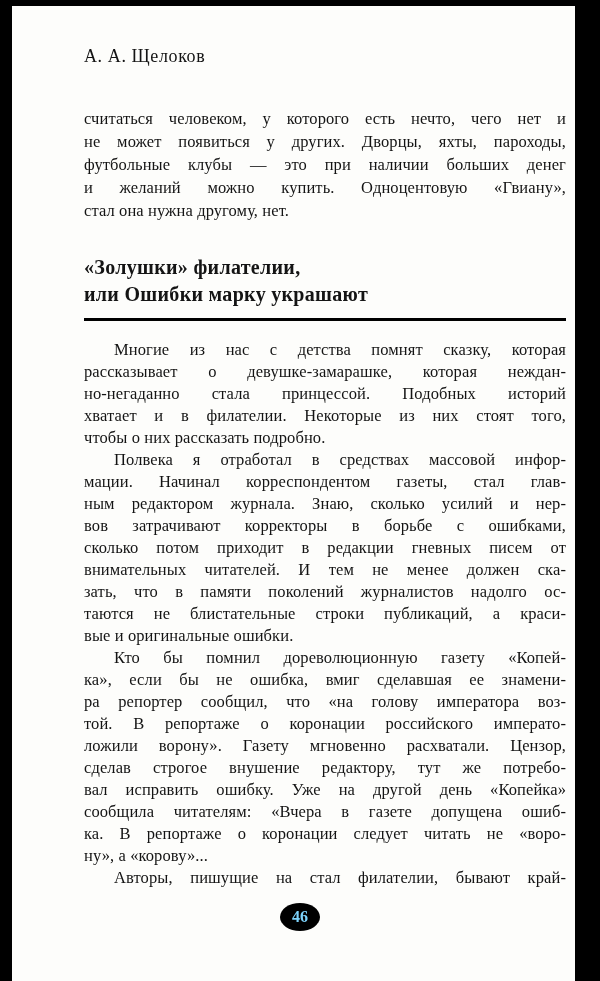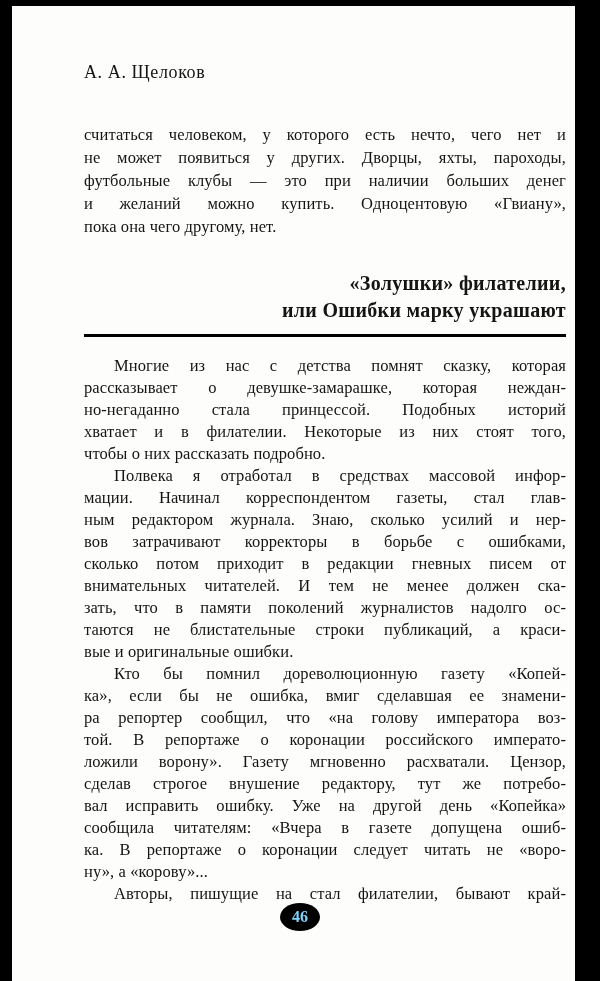--- a/index.html
+++ b/index.html
@@ -21,21 +21,21 @@
   .edge-right { top: 0; right: 0; width: 25px; height: 100%; }
 
   .content {
     position: absolute;
     left: 84px;
     top: 0;
     width: 482px;
   }
 
   .running-header {
-    margin-top: 62px;
+    margin-top: 46px;
     font-size: 18px;
     letter-spacing: 0.6px;
     font-family: Liberation Serif, serif;
   }
 
   .para {
     font-size: 16.5px;
     line-height: 22px;
     letter-spacing: 0.1px;
   }
@@ -47,21 +47,21 @@
     text-align-last: left;
   }
   .para.indent .line:first-child {
     text-indent: 30px;
   }
 
   .intro { margin-top: 40px; line-height: 23px; }
 
   .section-title {
     margin: 32px 0 0 0;
-    text-align: right;
+    text-align: left;
     font-weight: bold;
     font-size: 20px;
     line-height: 27px;
     letter-spacing: 0.3px;
   }
 
   .heading-rule {
     margin-top: 10px;
     border: none;
     border-top: 3px solid #000;
@@ -98,21 +98,21 @@
 
   <div class="content">
 
     <div class="running-header">А. А. Щелоков</div>
 
     <div class="para intro">
         <div class="line">считаться человеком, у которого есть нечто, чего нет и</div>
         <div class="line">не может появиться у других. Дворцы, яхты, пароходы,</div>
         <div class="line">футбольные клубы — это при наличии больших денег</div>
         <div class="line">и желаний можно купить. Одноцентовую «Гвиану»,</div>
-        <div class="line line-last">пока она чего другому, нет.</div>
+        <div class="line line-last">стал она нужна другому, нет.</div>
       </div>
 
     <div class="section-title">
       <div>«Золушки» филателии,</div>
       <div>или Ошибки марку украшают</div>
     </div>
 
     <hr class="heading-rule">
 
     <div class="body-text">

